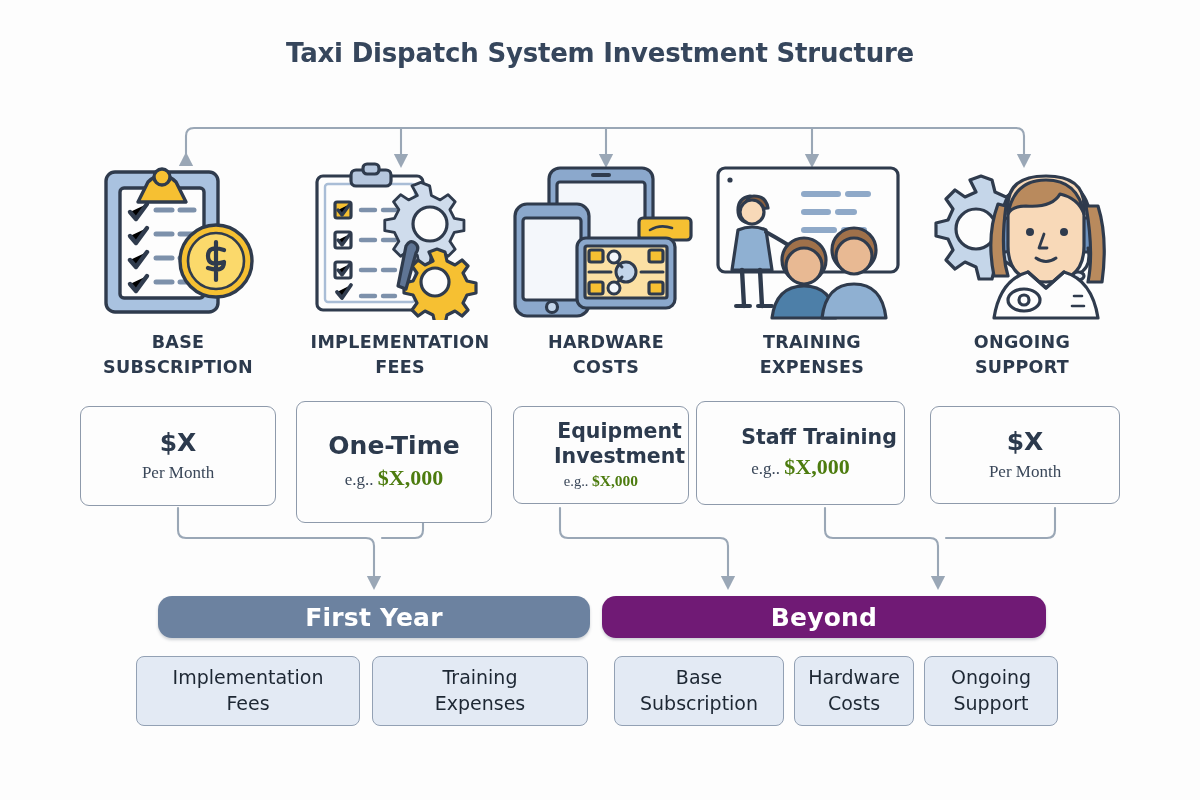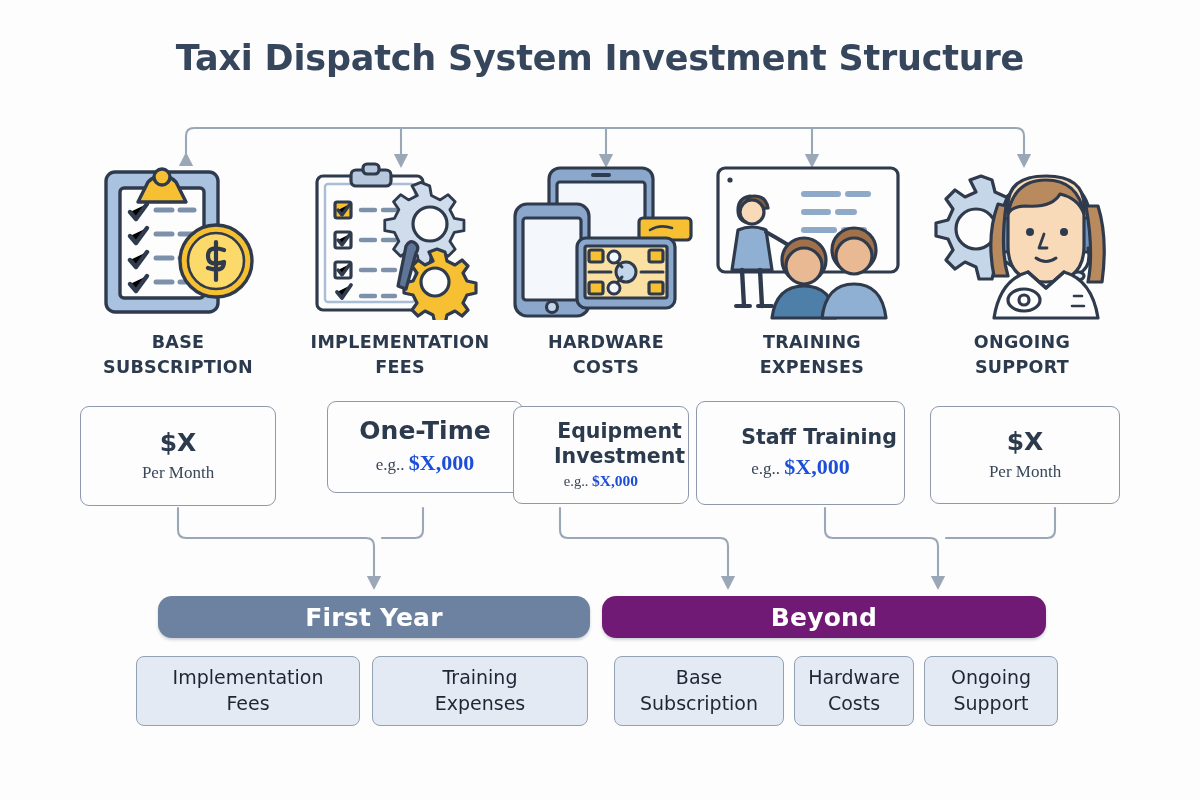--- a/index.html
+++ b/index.html
@@ -16,21 +16,21 @@
     position: relative;
     width: 1200px; height: 800px;
     background: #fdfdfd;
   }
 
   
   #title {
     position: absolute;
     top: 38px; left: 0; width: 1200px;
     text-align: center;
-    font-size: 35px;
+    font-size: 26px;
     font-weight: bold;
     letter-spacing: -0.2px;
     color: #36465c;
     font-family: "DejaVu Sans", sans-serif;
   }
 
   
   #connectors {
     position: absolute;
     top: 0; left: 0;
@@ -87,21 +87,21 @@
   .cost-secondary {
     font-size: 17px;
     color: #3a4759;
     font-family: Liberation Serif, serif;
     line-height: 1.3;
     margin-top: 3px;
   }
   .cost-secondary .amt {
     font-size: 22px;
     font-weight: bold;
-    color: #1d4ed8;
+    color: #4d7c0f;
   }
   .cost-secondary.tiny { font-size: 14.5px; margin-top: 2px; }
   .cost-secondary.tiny .amt { font-size: 15.5px; font-weight: bold; }
 
   
   .phase-banner {
     position: absolute;
     height: 42px;
     border-radius: 14px;
     display: flex;
@@ -340,21 +340,21 @@
       <span>ONGOING</span><br>
       <span>SUPPORT</span>
     </div>
   </div>
 
   <div class="cost-card" style="left:80px; top:406px; width:196px; height:100px;">
     <div class="cost-primary">$X</div>
     <div class="cost-secondary">Per Month</div>
   </div>
 
-  <div class="cost-card" style="left:296px; top:401px; width:196px; height:92px;margin-left:31px;">
+  <div class="cost-card" style="left:296px; top:401px; width:196px; height:122px;">
     <div class="cost-primary">One-Time</div>
     <div class="cost-secondary">
       <span>e.g..</span>
       <span class="amt">$X,000</span>
     </div>
   </div>
 
   <div class="cost-card" style="left:513px; top:406px; width:176px; height:98px;">
     <div class="cost-primary small">
       <span>Equipment</span><br>

